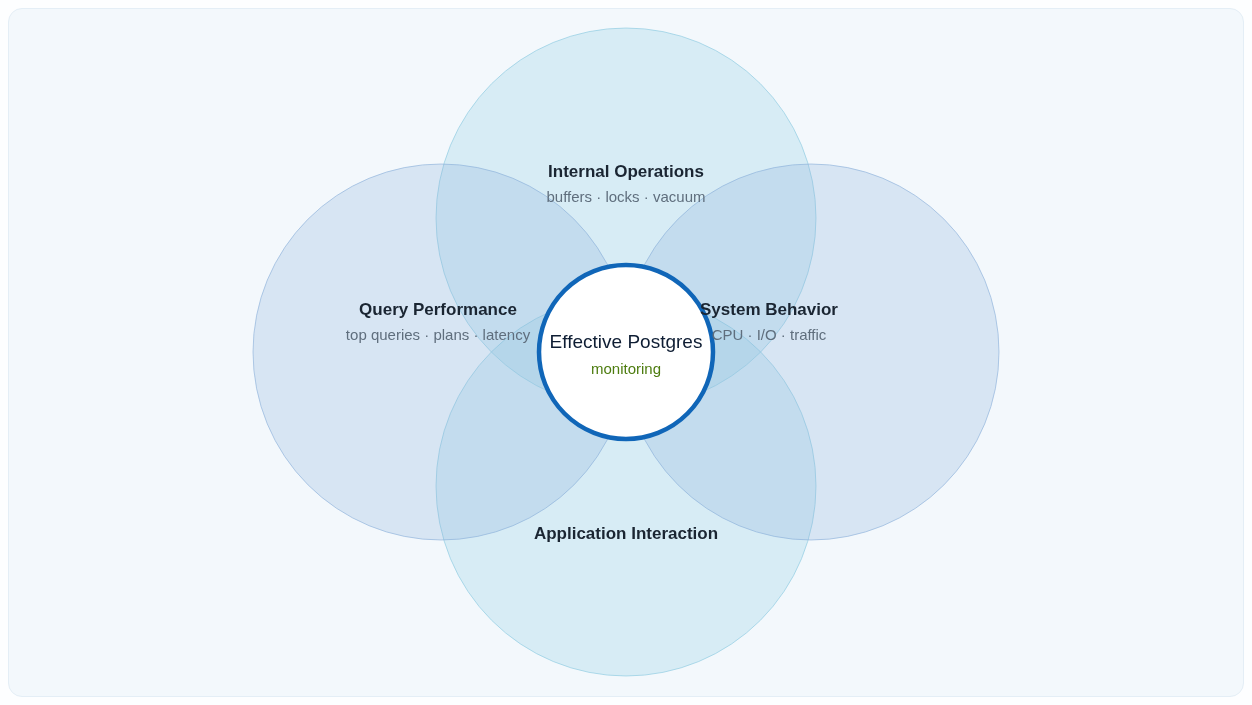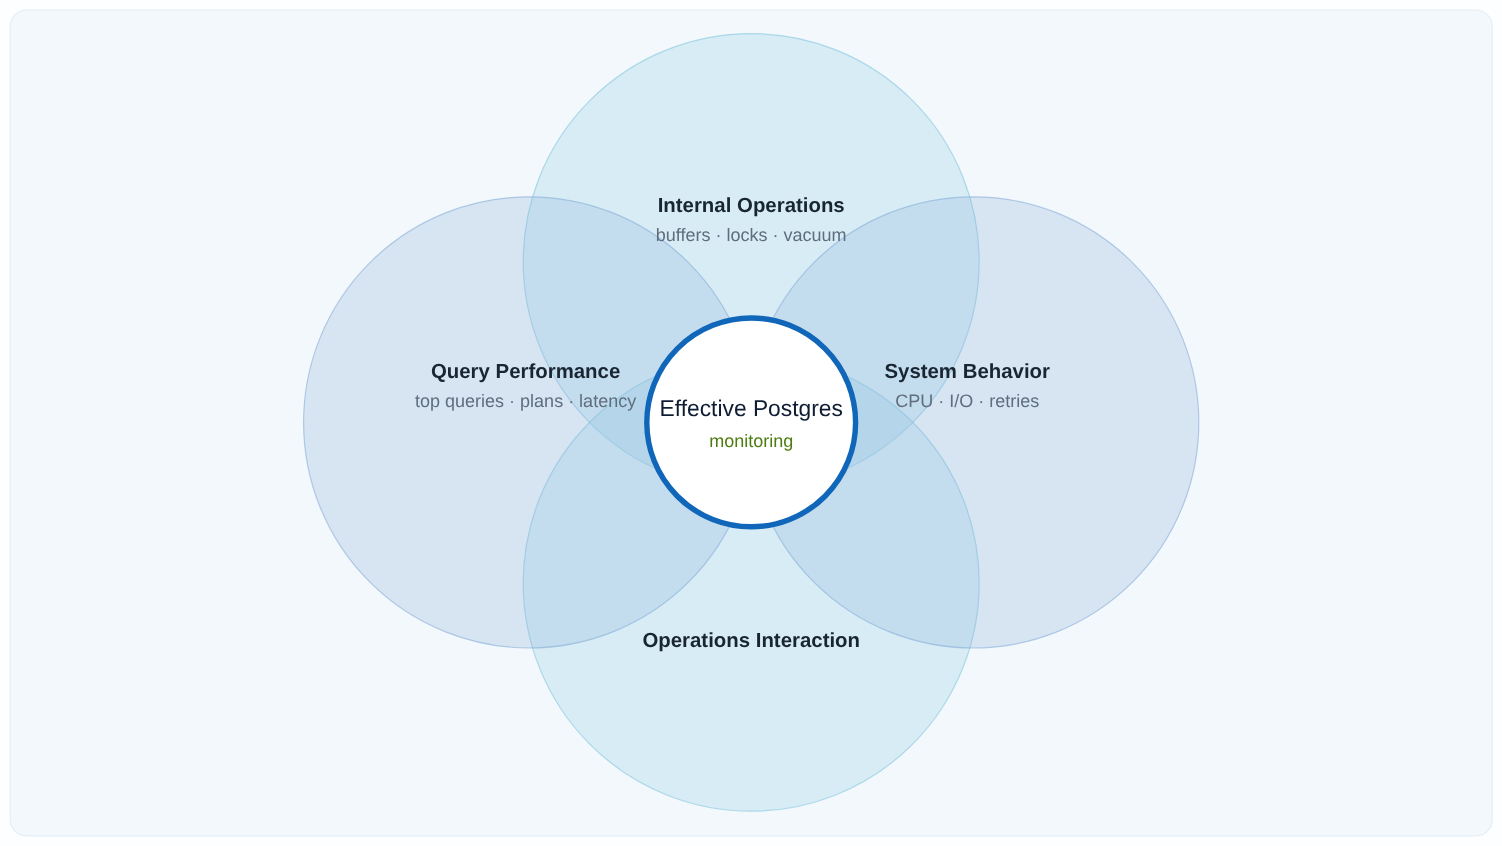--- a/index.html
+++ b/index.html
@@ -70,26 +70,26 @@
   <div class="label" style="left:438px; top:322px;">
     <div class="v-title">Query Performance</div>
     <div class="v-sub">top queries · plans · latency</div>
   </div>
 
   <div class="label" style="left:626px; top:184px;">
     <div class="v-title">Internal Operations</div>
     <div class="v-sub">buffers · locks · vacuum</div>
   </div>
 
-  <div class="label" style="left:806px; top:322px;">
+  <div class="label" style="left:769px; top:322px;">
     <div class="v-title">System Behavior</div>
-    <div class="v-sub">CPU · I/O · retries</div>
+    <div class="v-sub">CPU · I/O · traffic</div>
   </div>
 
   <div class="label" style="left:626px; top:534px;">
-    <div class="v-title">Operations Interaction</div>
+    <div class="v-title">Application Interaction</div>
   </div>
 
   <div class="label" style="left:626px; top:354px;">
     <div class="center-title">Effective Postgres</div>
     <div class="center-sub">monitoring</div>
   </div>
 </div>
 
 </body></html>

